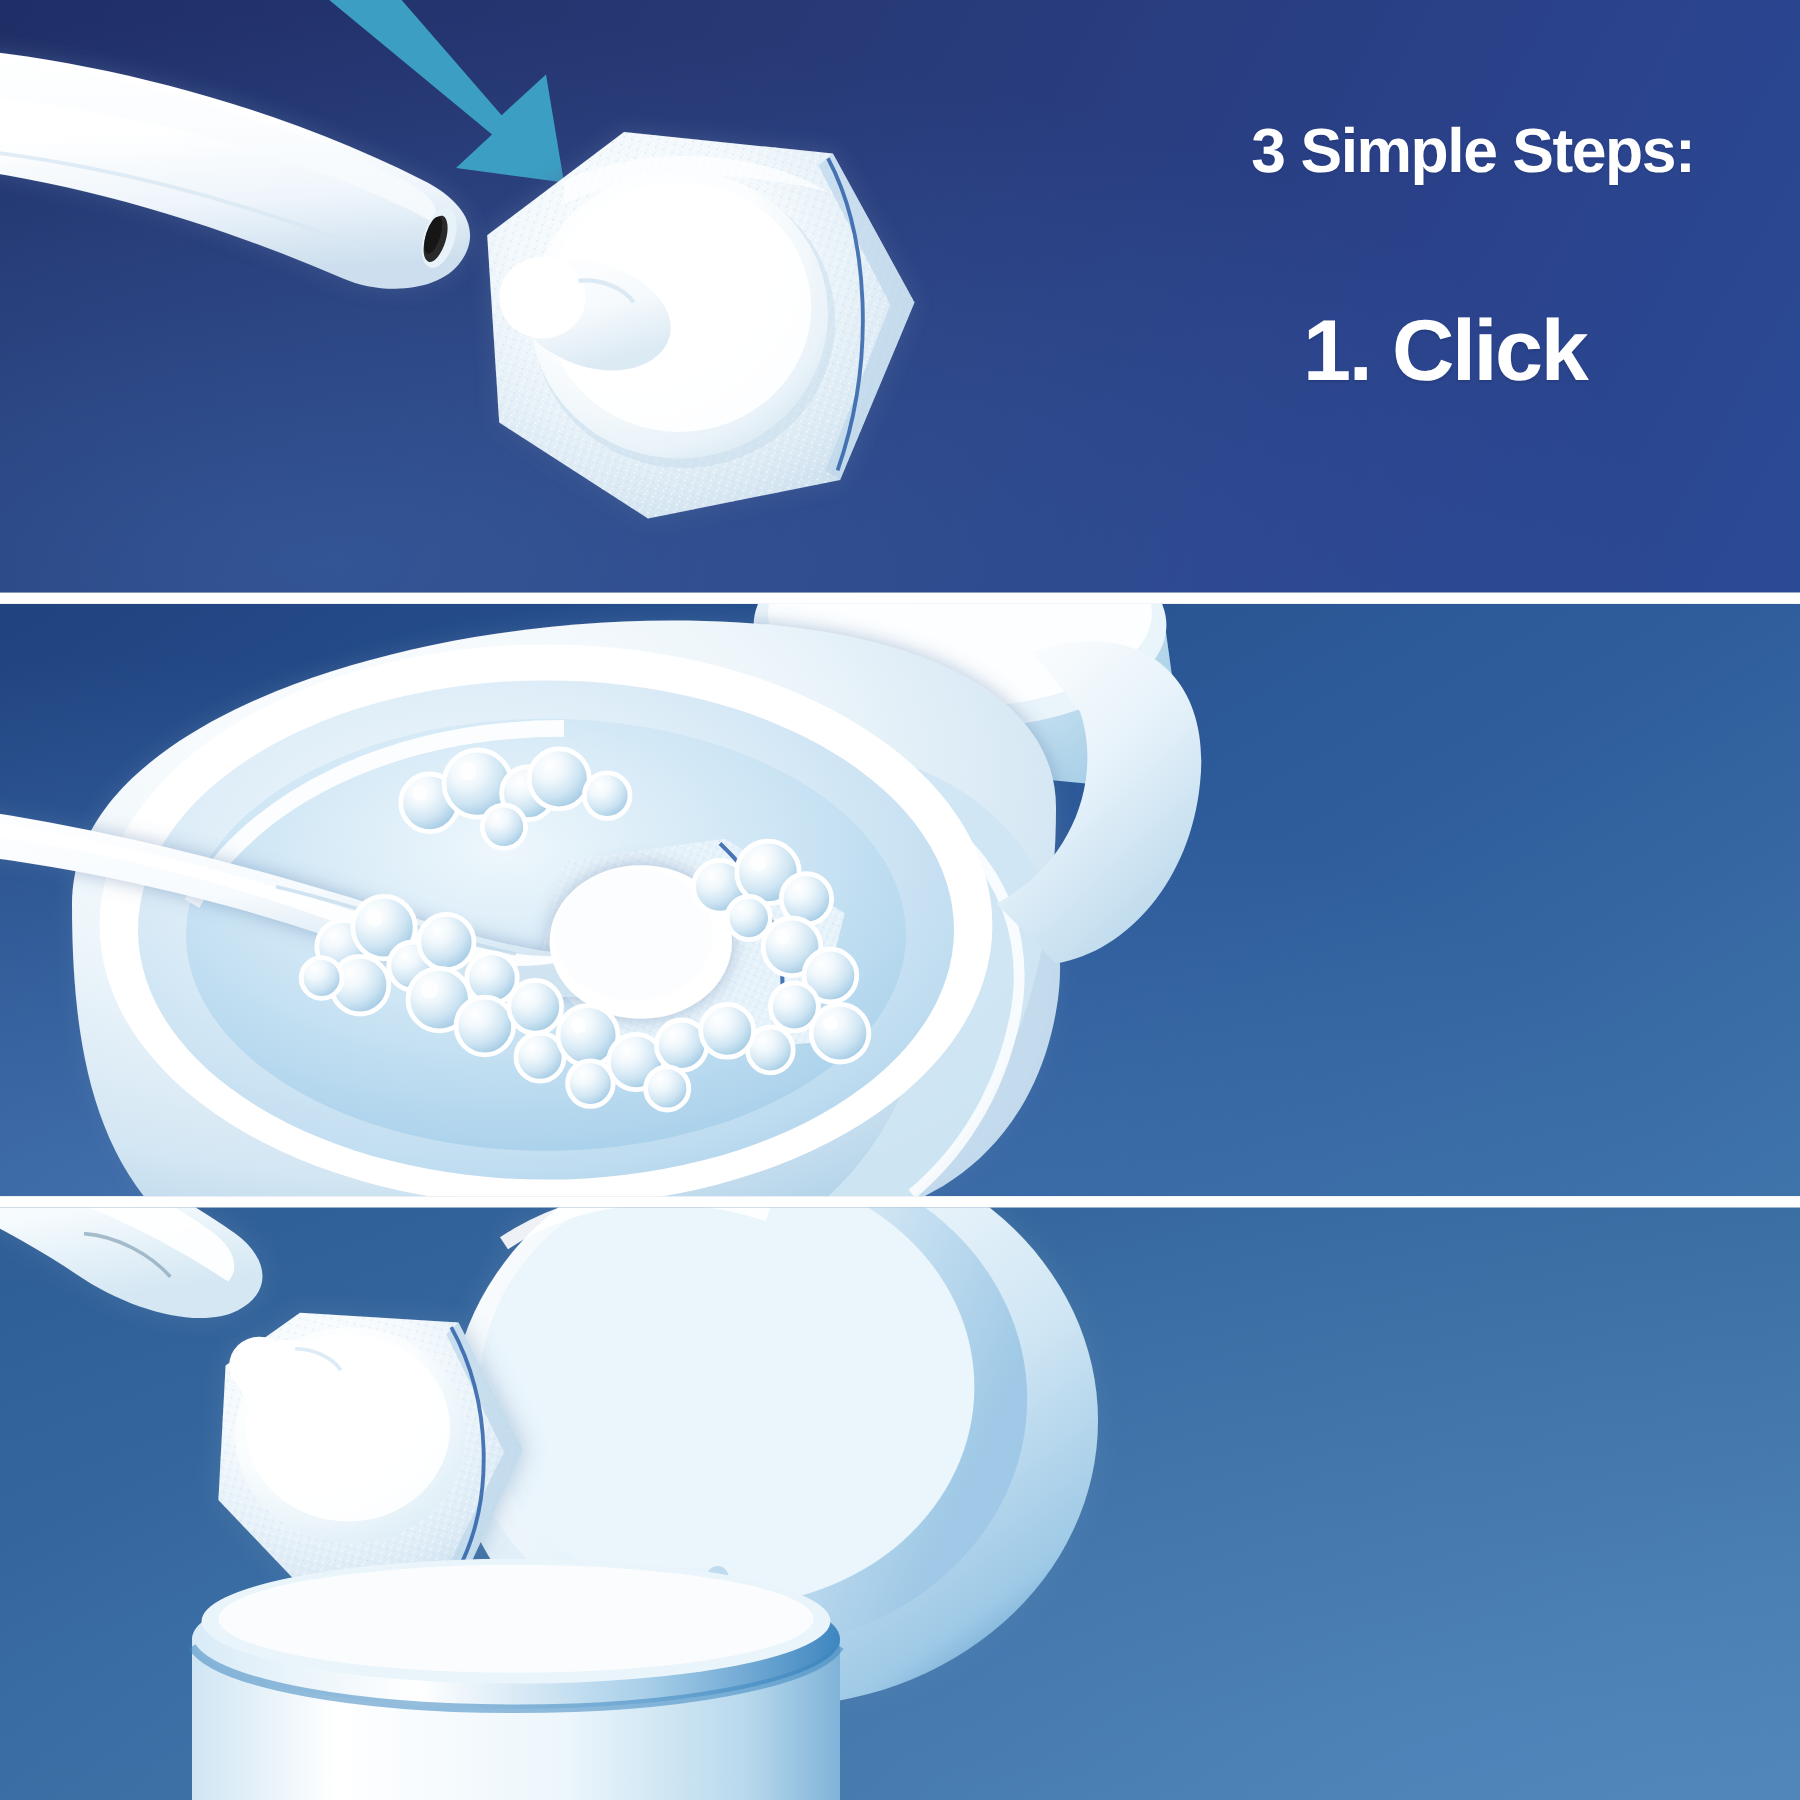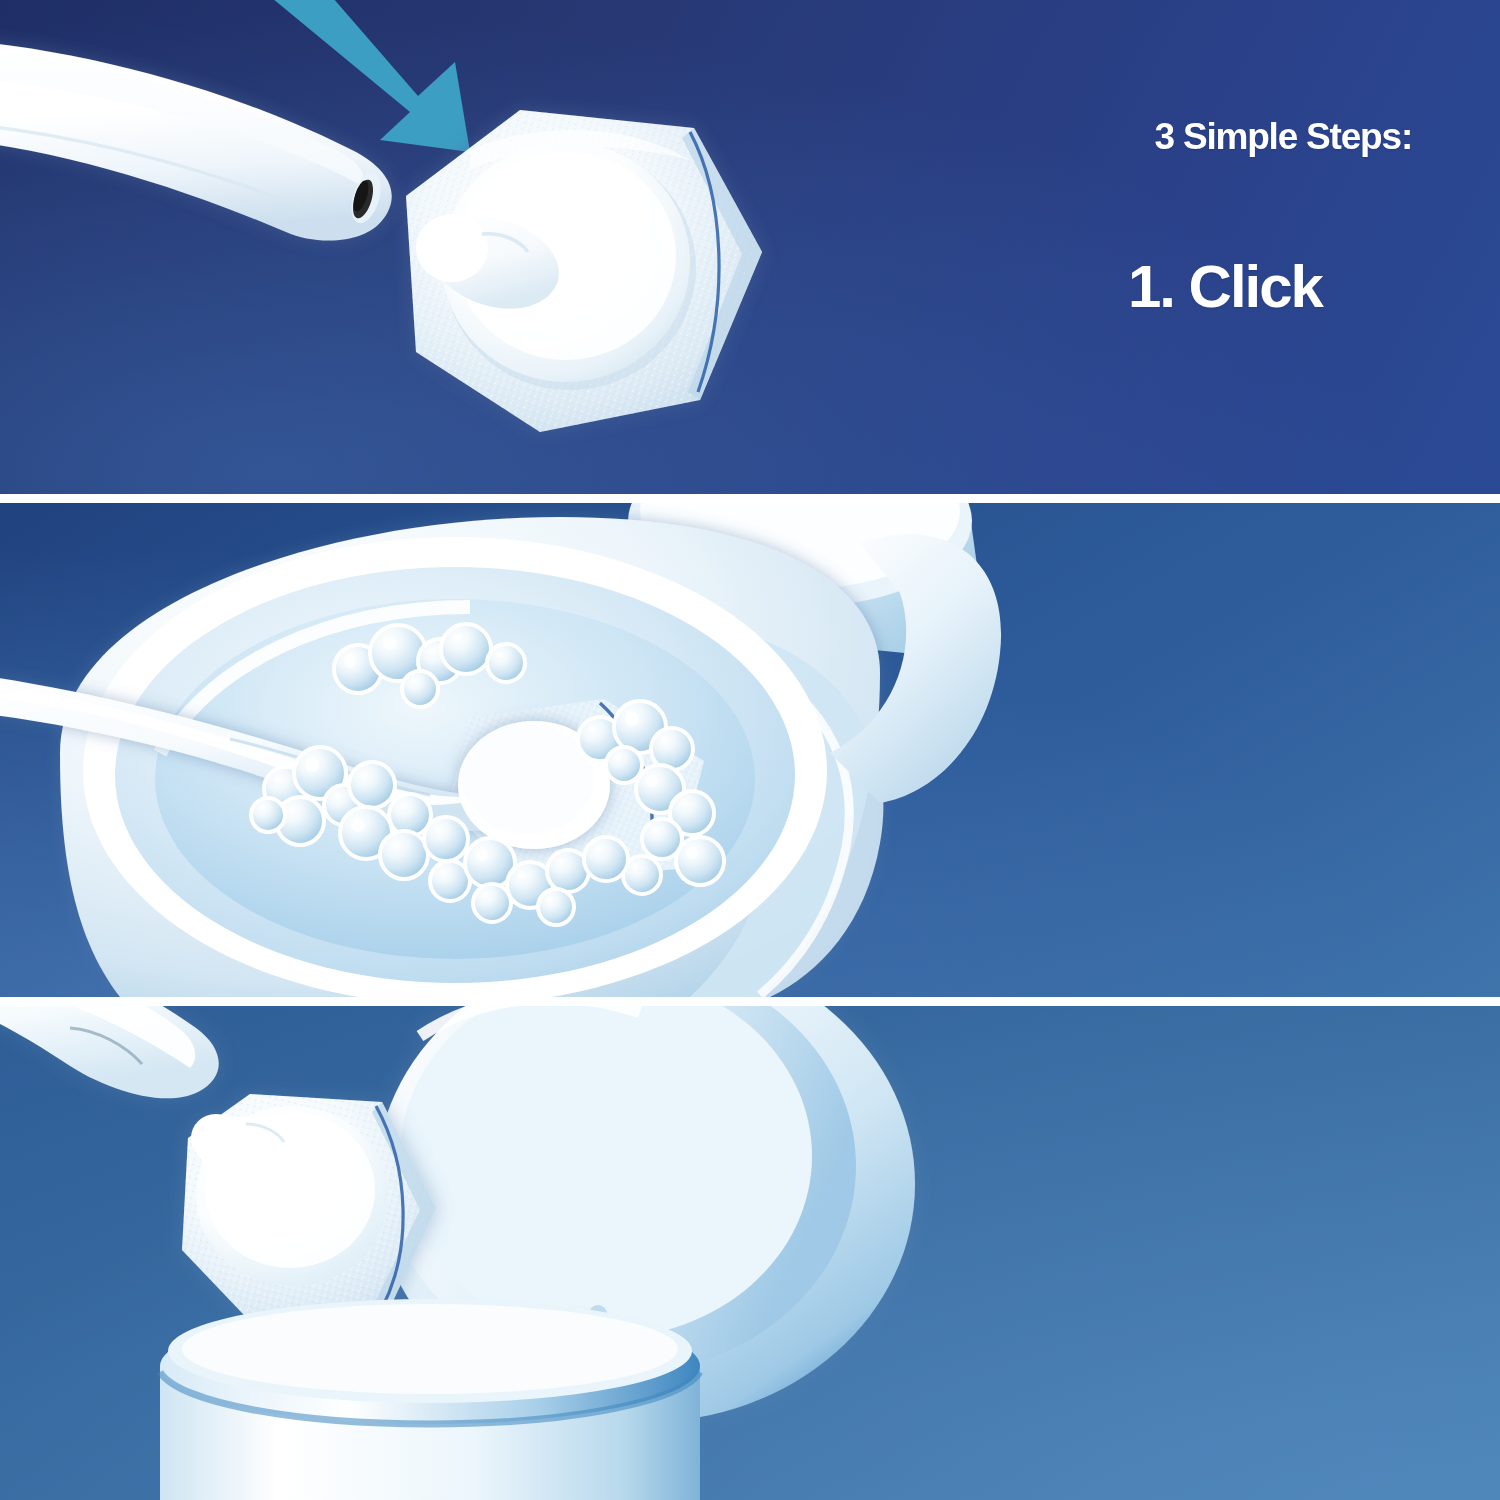--- a/index.html
+++ b/index.html
@@ -53,25 +53,25 @@
   .headline {
     position:absolute;
     color:#ffffff;
     font-weight:bold;
     letter-spacing:-0.5px;
     white-space:nowrap;
     z-index:60;
     text-shadow:0 1px 2px rgba(10,25,60,0.18);
   }
   #steps-title {
-    right:88px; top:116px;
-    font-size:37px;
+    right:88px; top:96px;
+    font-size:52px;
     letter-spacing:-1.2px;
   }
-  #step-1-label { right:178px; top:252px;  font-size:60px; letter-spacing:-2px; }
+  #step-1-label { right:178px; top:252px;  font-size:72px; letter-spacing:-2px; }
 
   
   .art { position:absolute; inset:0; z-index:10; }
   svg.art-svg { position:absolute; inset:0; width:100%; height:100%; display:block; }
 </style>
 </head>
 <body>
 
 <div id="stage">
 

